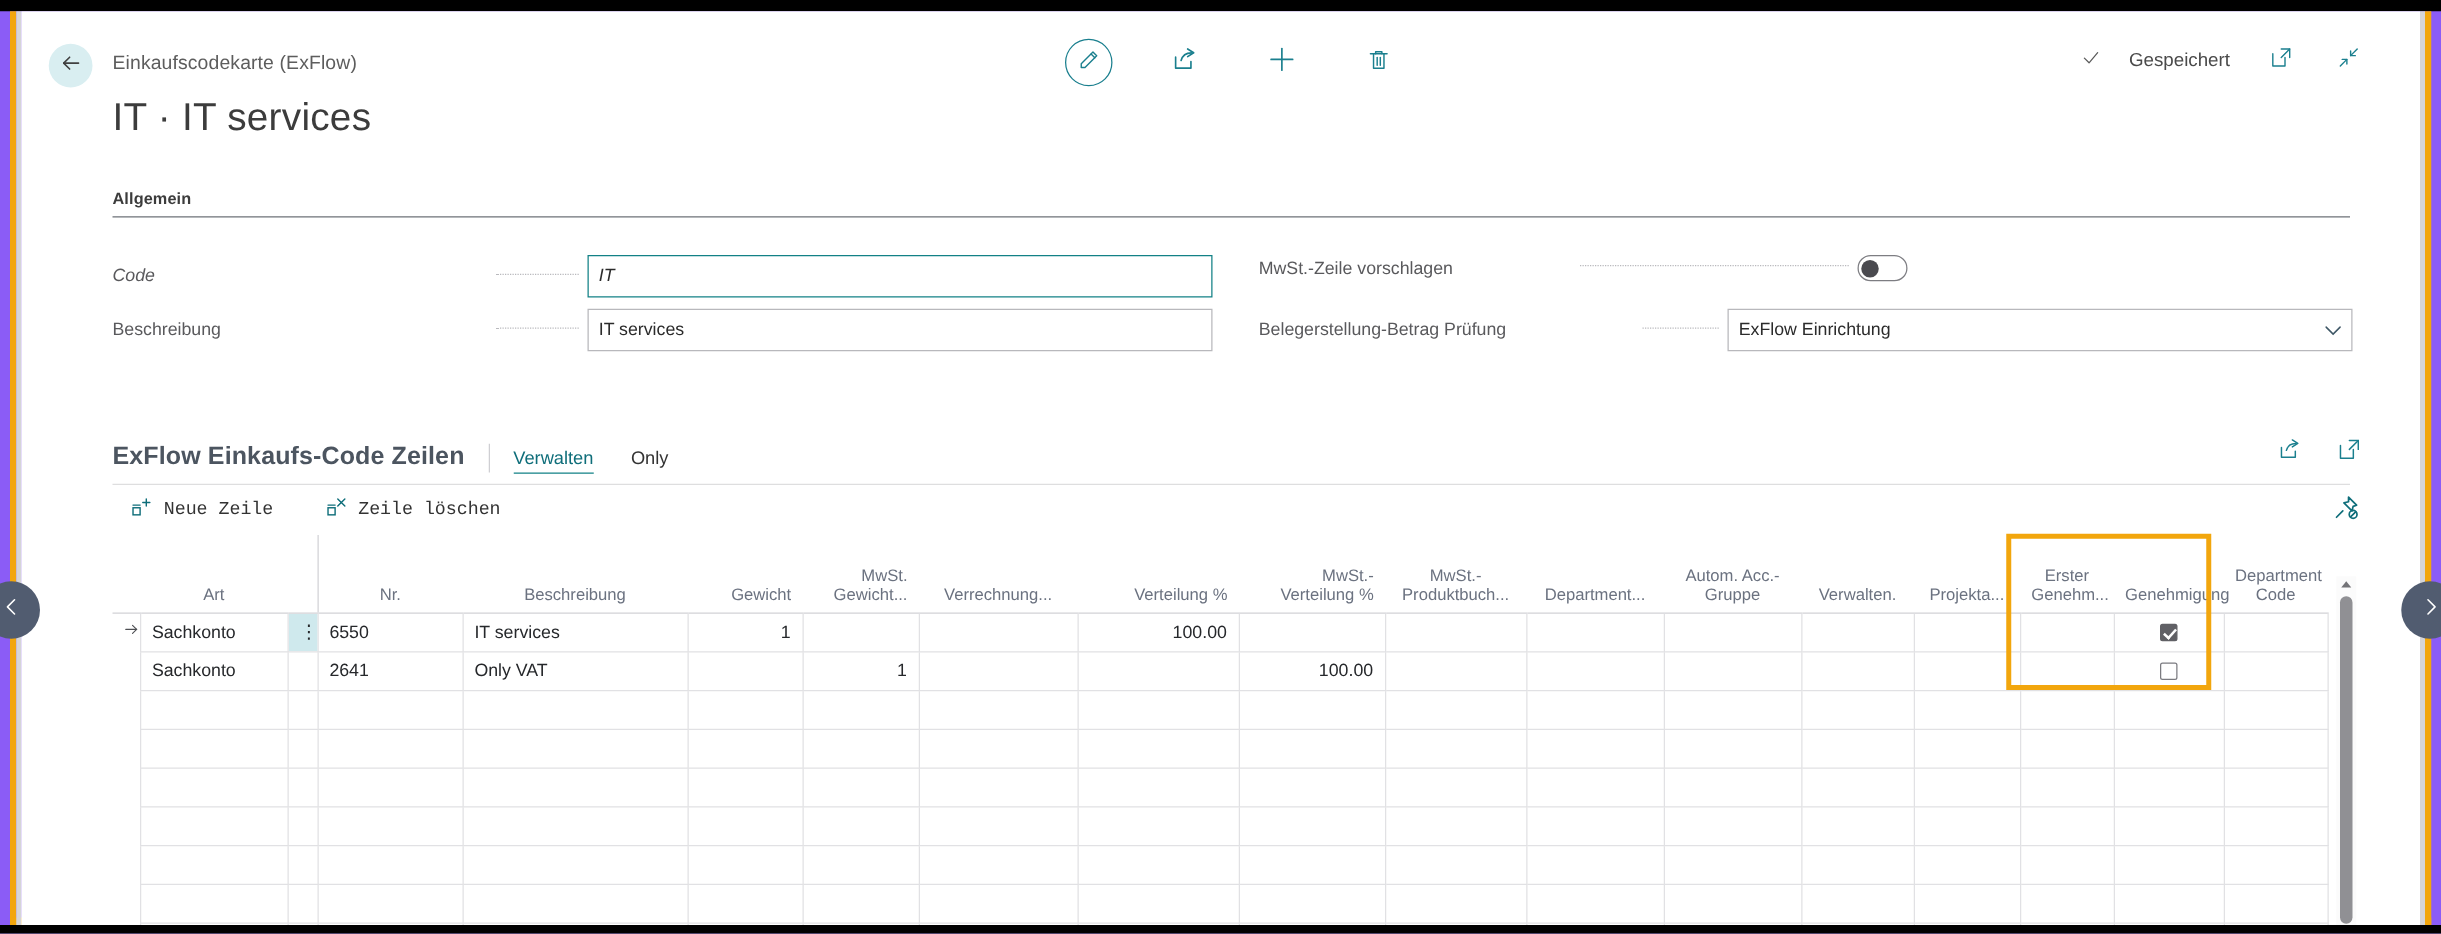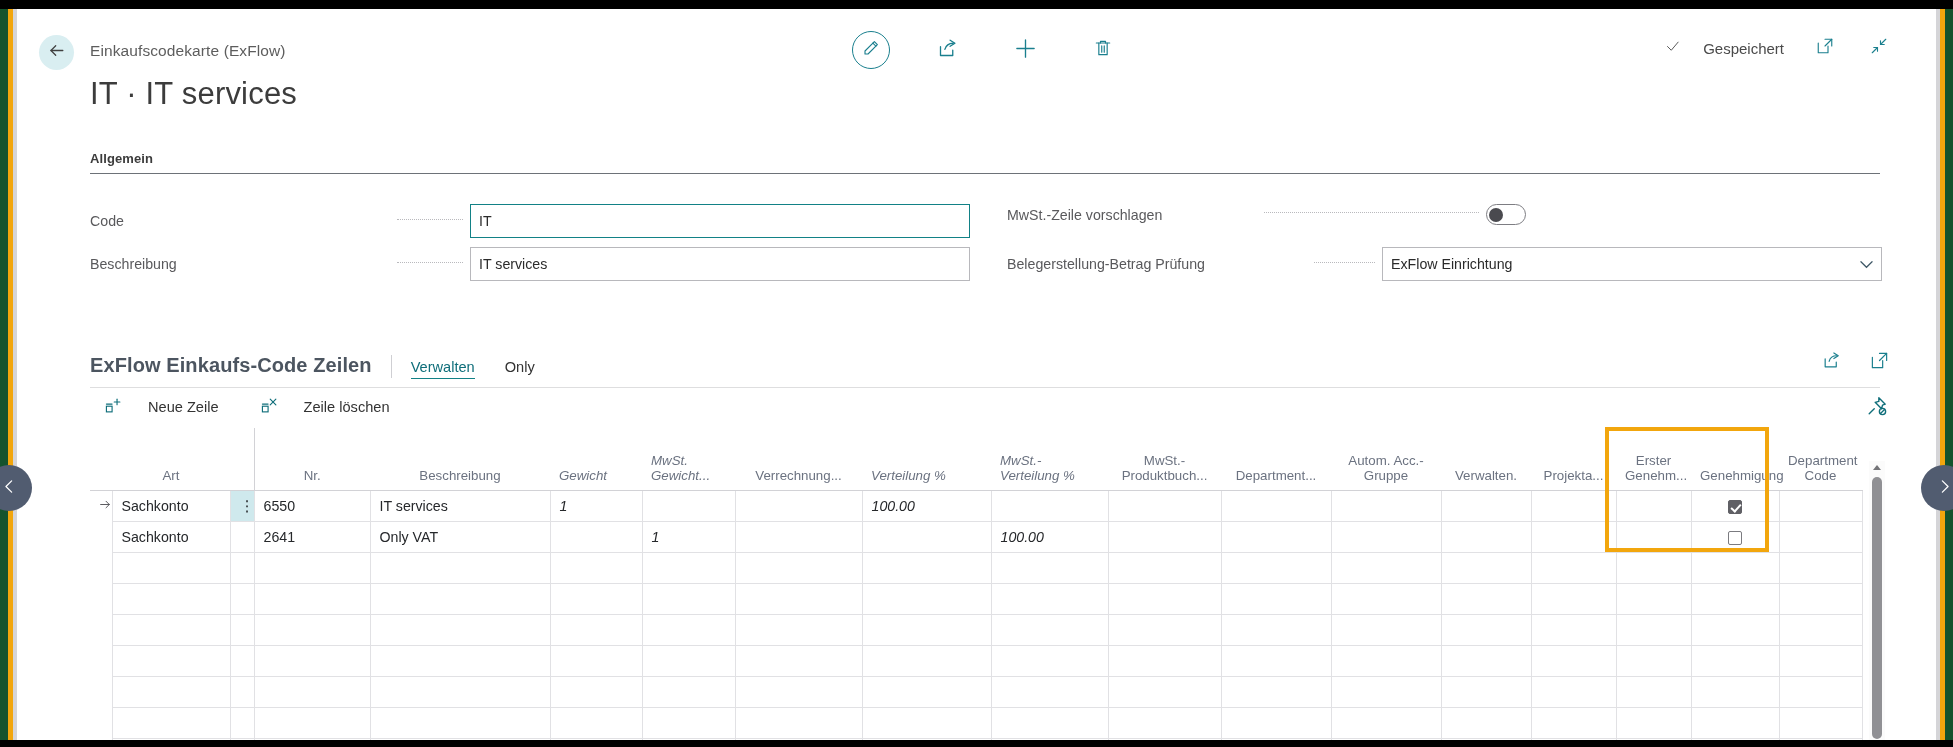--- a/index.html
+++ b/index.html
@@ -5,21 +5,21 @@
   * { box-sizing: border-box; margin: 0; padding: 0; }
   html, body {
     width: 1953px; height: 747px;
     font-family: "Liberation Sans", sans-serif;
     background: #ffffff;
     overflow: hidden;
   }
   #root {
     position: relative;
     width: 1953px; height: 747px;
-    background: #14532d;
+    background: #8b5cf6;
   }
 
   
   .letterbox-top { position:absolute; left:0; top:0; width:1953px; height:9px; background:#000; }
   .letterbox-bottom { position:absolute; left:0; bottom:0; width:1953px; height:7px; background:#000; }
 
   
   .edge-orange-left  { position:absolute; left:8px;  top:9px; width:5px; height:731px; background:#f2a60d; }
   .edge-orange-right { position:absolute; left:1940px; top:9px; width:5px; height:731px; background:#f2a60d; }
   .edge-orange-bottom{ position:absolute; left:8px; bottom:7px; width:1937px; height:6px; background:#f2a60d; }
@@ -106,40 +106,40 @@
   .lines-title { font-size:20px; font-weight:600; color:#4c5560; letter-spacing:.1px; }
   .lines-sep { width:1px; height:23px; background:#cfcfd3; margin:0 19px; align-self:center; }
   .lines-tab { font-size:14.6px; color:#333; margin-right:30px; cursor:pointer; padding-bottom:3px; }
   .lines-tab.active { color:#0f6e7a; border-bottom:1.7px solid #128186; }
 
   .lines-head-icons { position:absolute; right:44px; top:340px; display:flex; gap:22px; }
 
   .lines-rule { position:absolute; left:73px; top:378px; width:1790px; border-bottom:1px solid #dededf; }
 
   .lines-actions { position:absolute; left:88px; top:388px; display:flex; align-items:center; gap:42px; }
-  .act { display:flex; align-items:center; gap:26px; font-size:14.6px; color:#333; cursor:pointer; }
+  .act { display:flex; align-items:center; gap:9px; font-size:14.6px; color:#333; cursor:pointer;font-family:Liberation Mono, monospace; }
   .act svg { stroke:#0f6e7a; fill:none; }
   .pin-btn { position:absolute; right:46px; top:386px; width:24px; height:24px; cursor:pointer; }
   .pin-btn svg { stroke:#0f6e7a; fill:none; }
 
   
   .grid { position:absolute; left:73px; top:419px; width:1790px; }
   table.grid-table { border-collapse:collapse; table-layout:fixed; width:1772px; }
   table.grid-table th {
     font-weight:400; font-size:13.3px; color:#6b7280;
     vertical-align:bottom; padding:0 9px 7px 9px;
     border-bottom:1px solid #d2d2d6;
     height:62px; line-height:15px;
   }
   table.grid-table td {
     font-size:14.2px; color:#26282b; height:31px;
     padding:0 9px; border:1px solid #e1e1e4;
     border-top:none; white-space:nowrap; overflow:hidden;
   }
-  .t-right { text-align:left;font-style:italic; }
+  .t-right { text-align:right; }
   .t-center { text-align:center; }
   .th-sep { border-left:1px solid #d2d2d6 !important; }
   .row-ind-cell { border:none !important; text-align:center; color:#55565a; }
   .row-ind-cell svg { width:13px; height:13px; stroke:#4e4f53; fill:none; }
   .dots-cell { width:24px; text-align:center; color:#0f6e7a; letter-spacing:0; }
   .dots-cell.sel { background:#cfe9ed; }
   .dots-cell span { font-size:15px; line-height:11px; display:block; }
 
   .chk {
     display:inline-block; width:14px; height:14px;
@@ -272,21 +272,21 @@
           </span>
         </div>
       </div>
     </div>
 
     <div class="section-head">
       <div class="title">Allgemein</div>
       <div class="rule"></div>
     </div>
 
-    <div class="field-row" style="left:73px; top:195px; width:880px;">
+    <div class="field-row" style="left:73px; top:195px; width:880px;font-style:italic;">
       <span class="fld-label" style="width:300px;">Code</span>
       <span class="dots"></span>
       <span class="fld-input focus" style="width:500px;">IT</span>
     </div>
 
     <div class="field-row" style="left:73px; top:238px; width:880px;">
       <span class="fld-label" style="width:300px;">Beschreibung</span>
       <span class="dots"></span>
       <span class="fld-input" style="width:500px;">IT services</span>
     </div>

